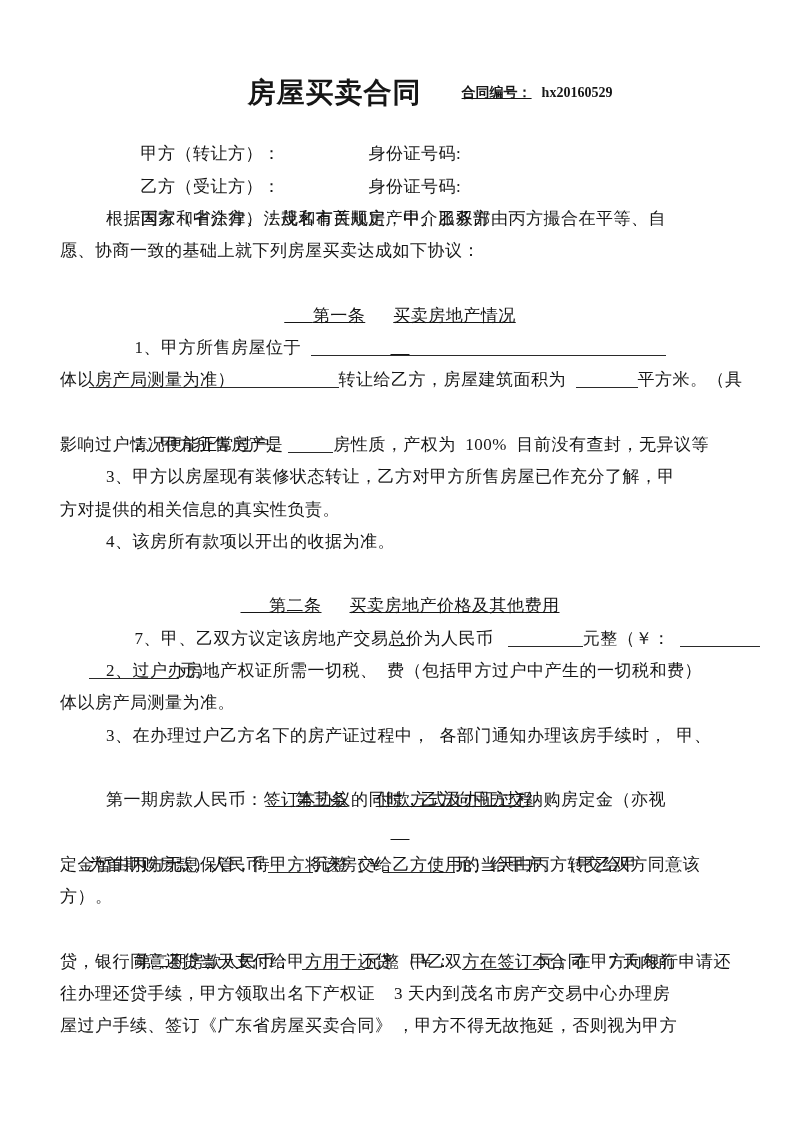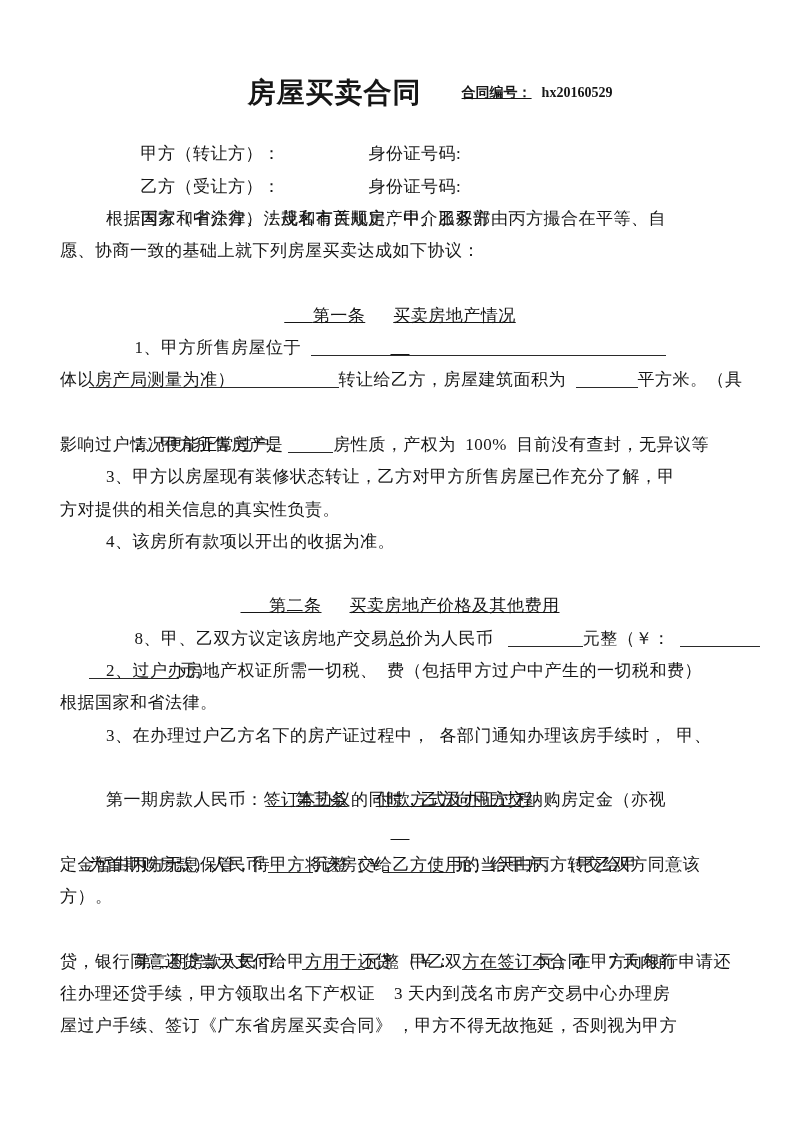--- a/index.html
+++ b/index.html
@@ -77,28 +77,28 @@
     <div class="line ind"><span>3、甲方以房屋现有装修状态转让，乙方对甲方所售房屋已作充分了解，甲</span></div>
     <div class="line"><span>方对提供的相关信息的真实性负责。</span></div>
 
     <div class="line ind"><span>4、该房所有款项以开出的收据为准。</span></div>
 
     <div class="line center">
       <span>第二条</span><span class="sec-gap"></span><span>买卖房地产价格及其他费用</span>
     </div>
 
     <div class="line ind">
-      <span>8、甲、乙双方议定该房地产交易总价为人民币   </span><span class="blank b75"></span><span>元整（￥：  </span><span class="blank b80"></span>
+      <span>7、甲、乙双方议定该房地产交易总价为人民币   </span><span class="blank b75"></span><span>元整（￥：  </span><span class="blank b80"></span>
     </div>
     <div class="line">
       <span class="blank b90"></span><span>元）。</span>
     </div>
 
     <div class="line ind"><span>2、过户办房地产权证所需一切税、  费（包括甲方过户中产生的一切税和费）</span></div>
-    <div class="line"><span>根据国家和省法律。</span></div>
+    <div class="line"><span>体以房产局测量为准。</span></div>
 
     <div class="line ind"><span>3、在办理过户乙方名下的房产证过程中，  各部门通知办理该房手续时，  甲、</span></div>
 
     <div class="line center">
       <span>第三条</span><span class="sec-gap"></span><span>付款方式及办证过程</span>
     </div>
 
     <div class="line ind"><span>第一期房款人民币：签订本协议的同时，乙方向甲方交纳购房定金（亦视</span></div>
     <div class="line">
       <span>为首期购房款）人民币 </span><span class="blank b45"></span><span>元整（￥</span><span class="blank b72"></span><span>元）给甲方。（甲乙双方同意该</span>

